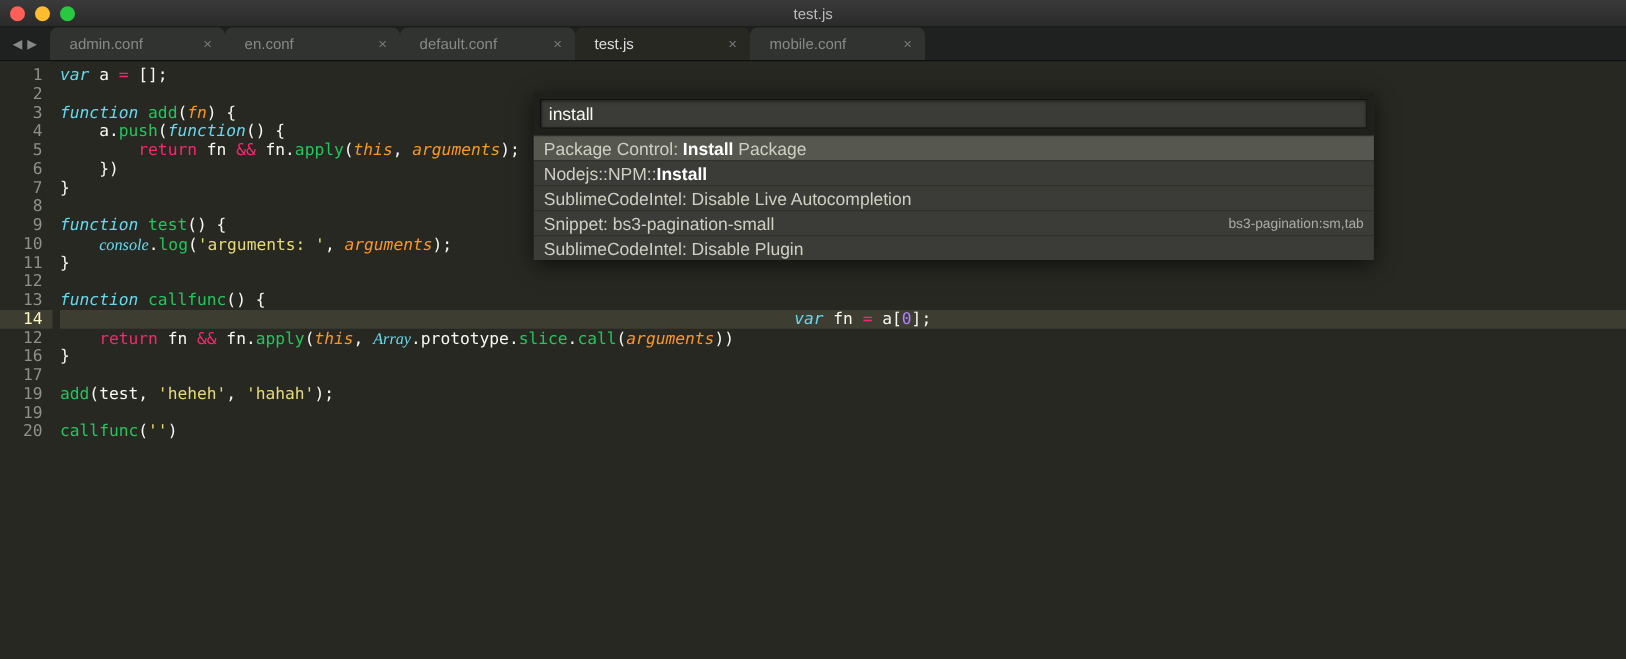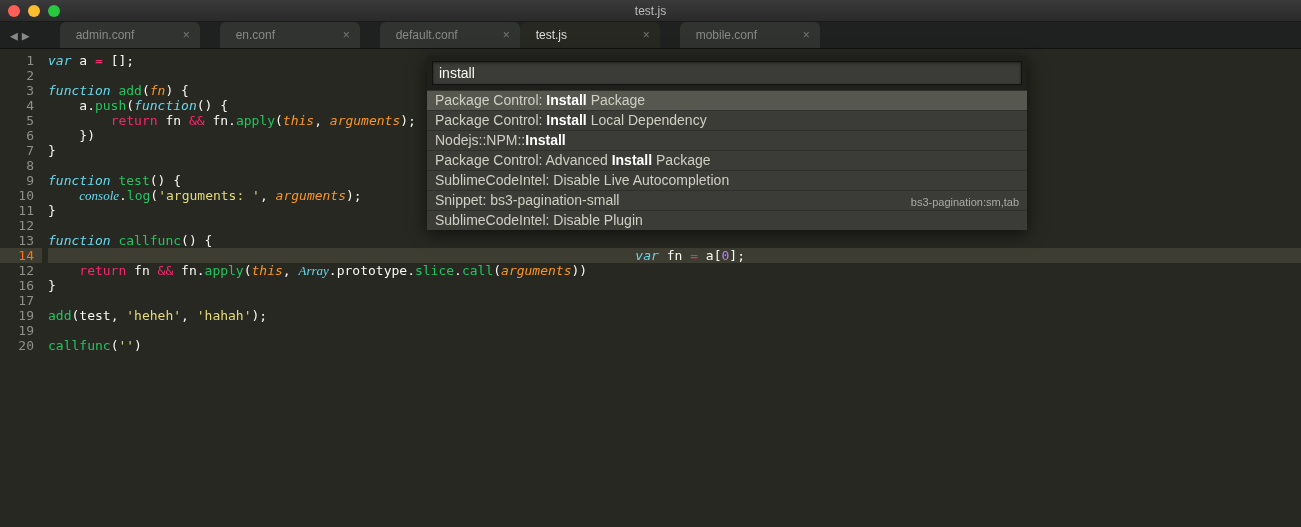--- a/index.html
+++ b/index.html
@@ -47,38 +47,38 @@
     padding: 0 28px 0 16px;
     margin-right: 0;
     display: flex; align-items: center;
     color: #888;
     font-family: -apple-system, sans-serif;
     font-size: 12px;
     background: #2b2c2a;
     border-radius: 6px 6px 0 0;
     min-width: 140px;
   }
-  .tab.inactive { background: #313330; margin-left: 20px; }
+  .tab.inactive { background: #313330; }
   .tab.active { background: #272822; color: #ddd; }
   .tab .close {
     position: absolute; right: 10px;
     color: #777; font-size: 12px;
   }
   .body { display: flex; height: calc(100% - 49px); position: relative; }
   .gutter {
     width: 42px;
     background: #272822;
     text-align: right;
     padding: 4px 8px 0 0;
     color: #8f908a;
     font-size: 13px;
     line-height: 15px;
   }
   .gutter .ln { height: 15px; }
-  .gutter .hl { background: #3e3d32; color: #f97316; margin-right:-8px; padding-right:8px;}
+  .gutter .hl { background: #3e3d32; color: #fef9c3; margin-right:-8px; padding-right:8px;}
   .code {
     flex: 1;
     padding: 4px 0 0 6px;
     line-height: 15px;
     font-size: 13px;
     white-space: pre;
     position: relative;
   }
   .code .row { height: 15px; }
   .code .hlrow { background: #3e3d32; text-align: center; }
@@ -87,23 +87,23 @@
   .fn { color: #22c55e; }
   .op { color: #f92672; }
   .arg { color: #fd971f; font-style: italic; }
   .str { color: #e6db74; }
   .num { color: #ae81ff; }
   .pn { color: #f8f8f2; }
   .obj { color: #66d9ef; font-style: italic; font-family: Liberation Serif, serif;}
   
   .palette {
     position: absolute;
-    top: 56px;
+    top: 74px;
     left: 427px;
-    width: 600px;
+    width: 672px;
     box-shadow: 0 4px 16px rgba(0,0,0,0.6);
     font-family: -apple-system, sans-serif;
     z-index: 10;
   }
   .palette-input-wrap {
     background: #1f201b;
     padding: 5px;
   }
   .palette-input {
     width: 100%;
@@ -115,21 +115,21 @@
     outline: none;
     font-family: -apple-system, sans-serif;
     box-shadow: inset 0 1px 3px rgba(0,0,0,0.5);
   }
   .palette-list { background: #3b3c37; }
   .palette-item {
     padding: 2px 8px;
     color: #cfcfc2;
     font-size: 14px;
     border-top: 1px solid #2f302b;
-    display:flex; justify-content: space-between; align-items:flex-end;
+    display:flex; justify-content: space-between; align-items:center;
     height:20px;
   }
   .palette-item.sel { background: #56574f; }
   .palette-item .hint { font-size: 11px; color: #aaa; }
   .palette-item b { font-weight: bold; color: #fff; }
 </style>
 </head>
 <body>
 
 <div class="titlebar">
@@ -198,27 +198,21 @@
 
 <div class="palette">
   <div class="palette-input-wrap">
     <input class="palette-input" value="install" style="">
   </div>
   <div class="palette-list" id="plist">
       <div class="palette-item sel">
         <span>Package Control: <b>Install</b> Package</span>
       </div>
       <div class="palette-item">
-        <span>Package Control: <b>Install</b> Local Dependency</span>
-      </div>
-      <div class="palette-item">
         <span>Nodejs::NPM::<b>Install</b></span>
-      </div>
-      <div class="palette-item">
-        <span>Package Control: Advanced <b>Install</b> Package</span>
       </div>
       <div class="palette-item">
         <span>SublimeCodeIntel: Disable Live Autocompletion</span>
       </div>
       <div class="palette-item">
         <span>Snippet: bs3-pagination-small</span>
         <span class="hint">bs3-pagination:sm,tab</span>
       </div>
       <div class="palette-item">
         <span>SublimeCodeIntel: Disable Plugin</span>

